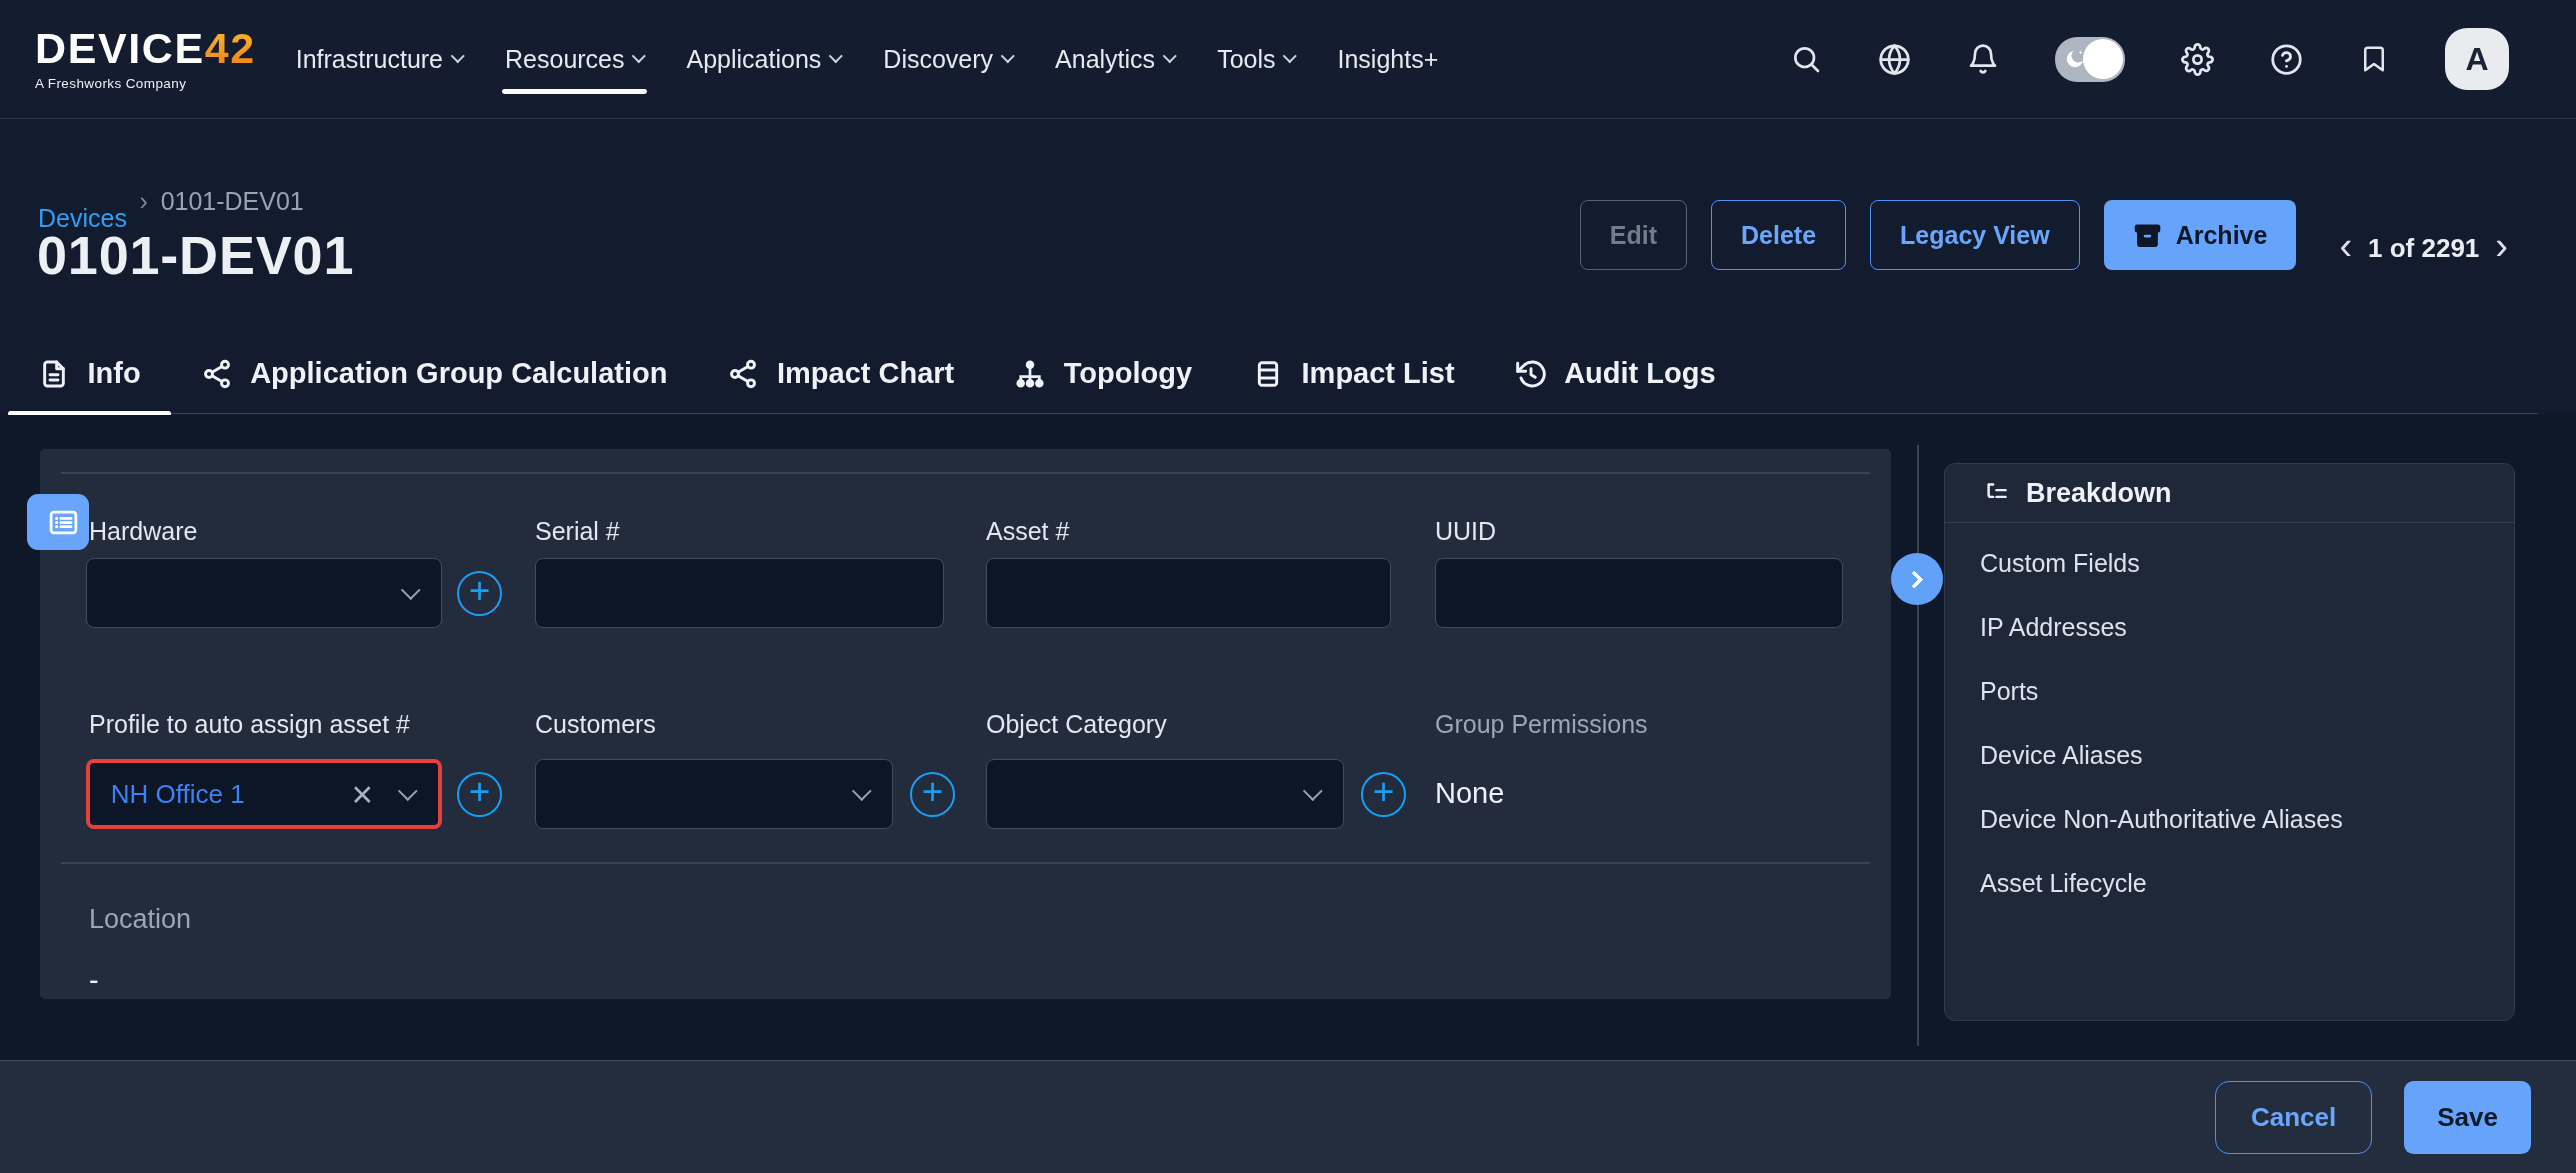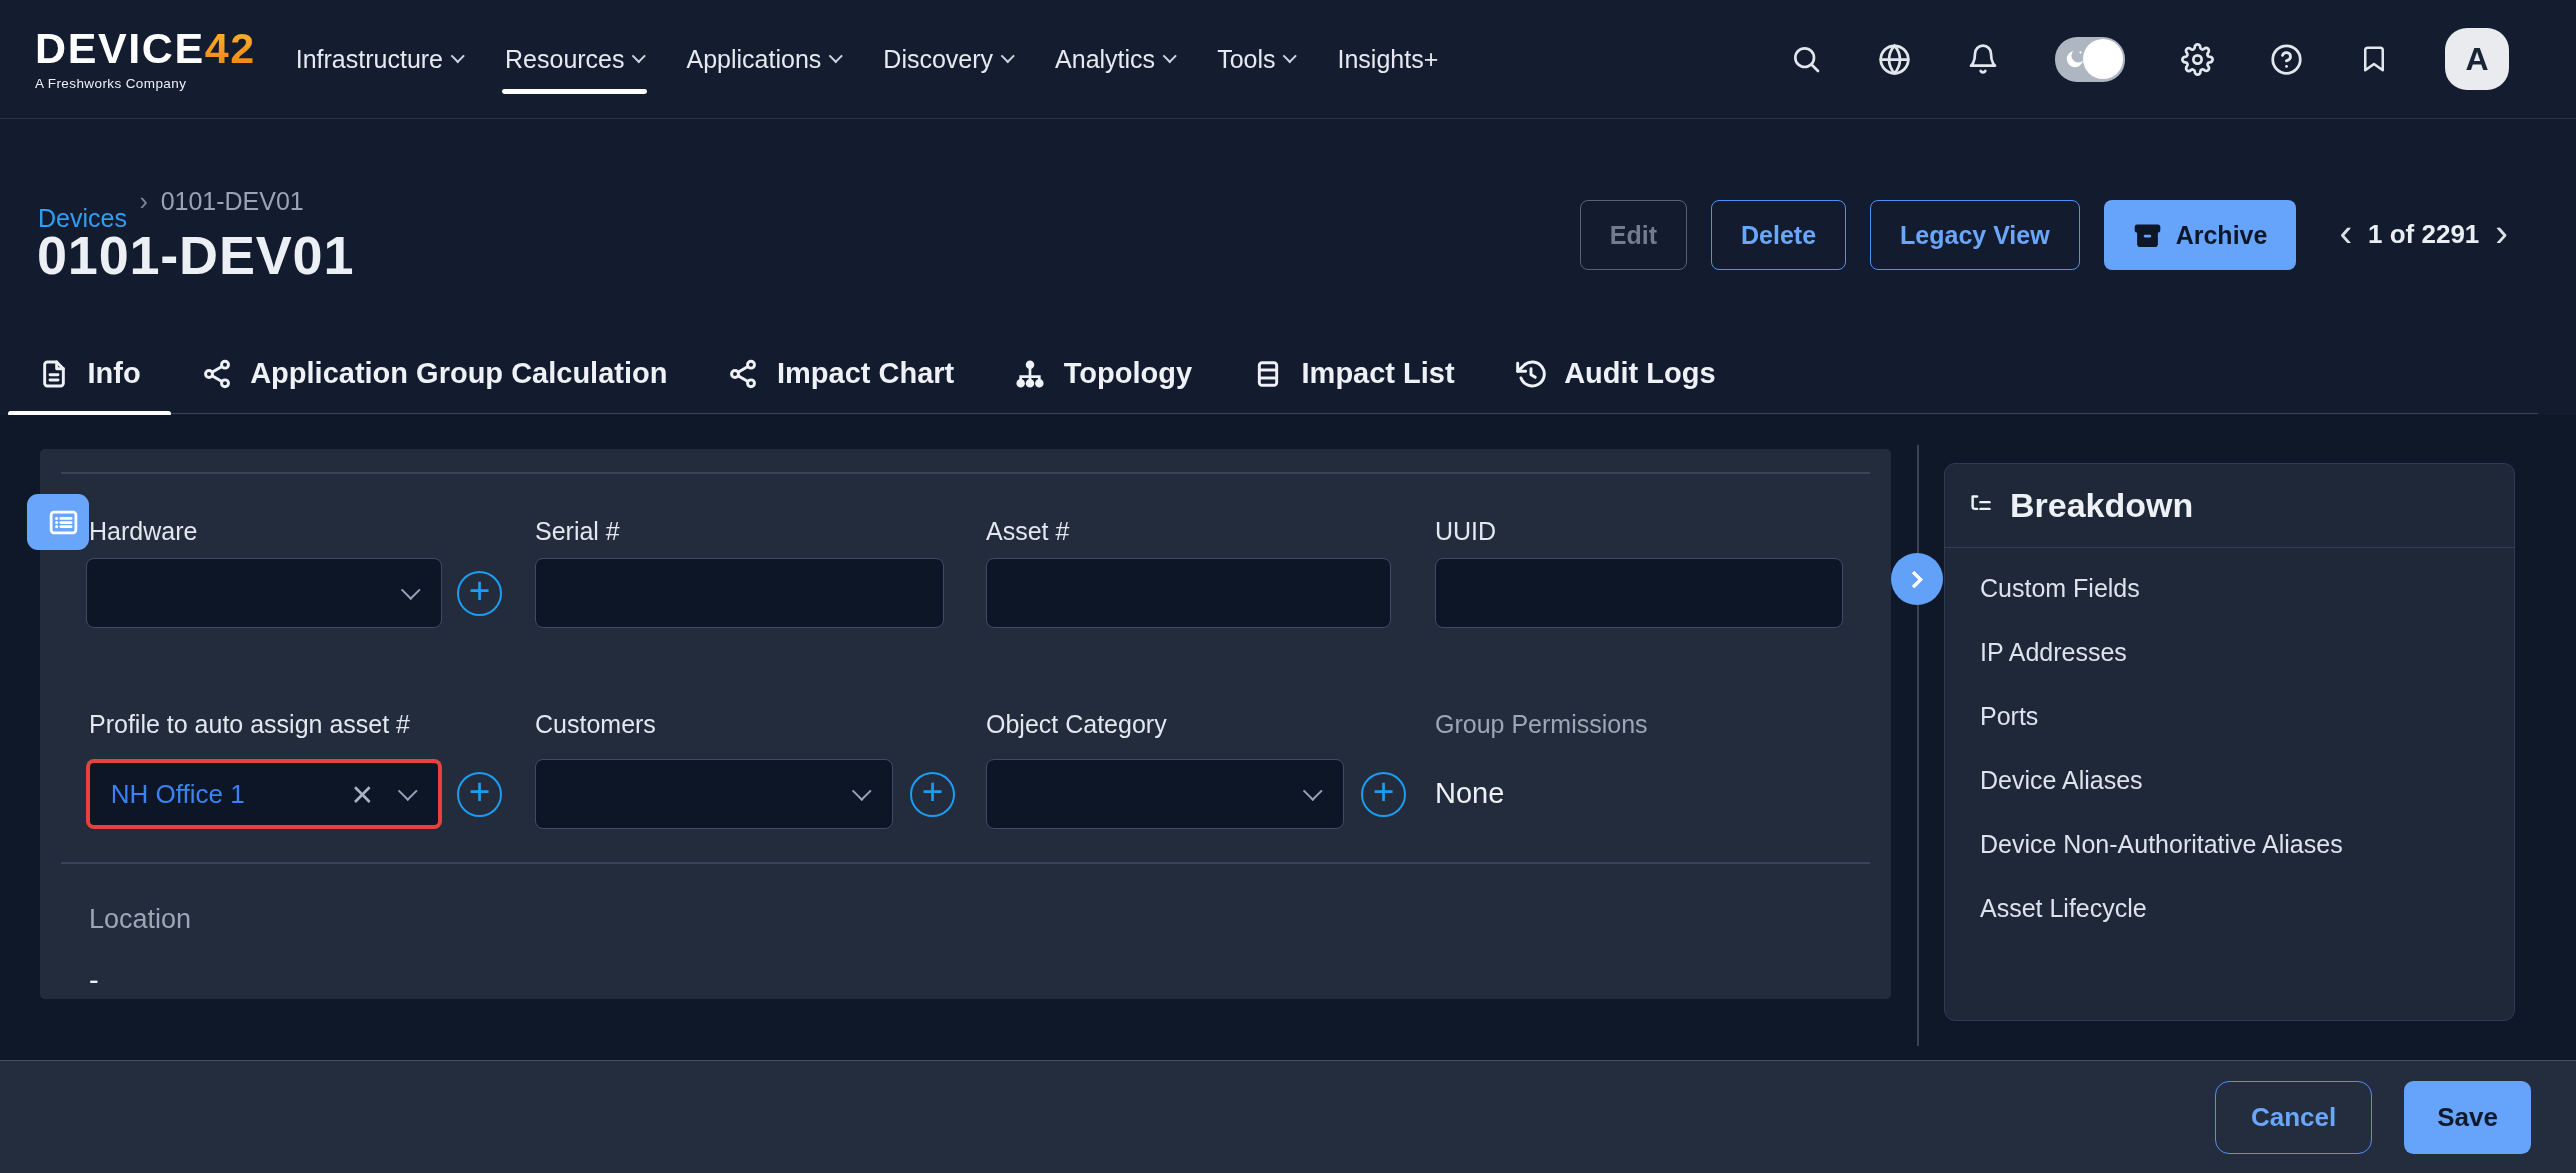--- a/index.html
+++ b/index.html
@@ -34,21 +34,21 @@
   .toggle-moon { position:absolute; left:8px; top:10.3px; color:#ffffff; }
   .avatar { width:64px; height:62px; border-radius:22px; background:#e9ebef; color:#1b2436; font-size:32px; font-weight:700; display:flex; align-items:center; justify-content:center; cursor:pointer; }
 
   
   .breadcrumb { position:absolute; top:169px; left:38px; display:flex; gap:12.7px; font-size:25px; align-items:center; }
   .crumb-link { color:#2f9ff6; cursor:pointer;margin-top:35px; }
   .crumb-sep { color:#7b8699; }
   .crumb-cur { color:#99a3b3; }
   .page-title { position:absolute; top:224px; left:37px; font-size:54px; font-weight:800; letter-spacing:0.8px; color:#eceff3; }
 
-  .actions { position:absolute; top:200px; right:68px; height:70px; display:flex; align-items:center; gap:24px; }
+  .actions { position:absolute; top:200px; right:68px; height:70px; display:flex; align-items:flex-end; gap:24px; }
   .btn { height:70px; border-radius:8px; font-size:25px; font-weight:700; display:flex; align-items:center; justify-content:center; padding:0 29px; cursor:pointer; background:transparent; white-space:nowrap; }
   .btn-disabled { border:1.6px solid #59626f; color:#717c8c; cursor:default; }
   .btn-outline { border:1.6px solid #4e91f5; color:#6aa6fb; }
   .btn-primary { background:#66a3fa; color:#0e1728; gap:14px; border:none; }
   .pager { display:flex; align-items:center; gap:16px; margin-left:19px; }
   .pager-chev { font-size:38px; color:#dde2ea; line-height:1; cursor:pointer; padding-bottom:4.8px; }
   .pager-label { font-size:26px; font-weight:700; color:#eaedf2; }
 
   
   .tabs { position:absolute; top:334px; left:8px; right:38px; height:80px; display:flex; gap:0; border-bottom:1.6px solid #3c4557; }
@@ -74,21 +74,21 @@
   .plus { position:absolute; width:45px; height:45px; border-radius:50%; border:2.4px solid #1b9df3; color:#1b9df3; font-size:37px; font-weight:400; display:flex; align-items:center; justify-content:center; cursor:pointer; padding-bottom:4.8px; }
 
   .list-btn { position:absolute; left:-12.7px; top:45px; width:62px; height:56px; background:#69a6fb; border-radius:11px; display:flex; align-items:center; justify-content:center; padding-left:9.5px; cursor:pointer; color:#ffffff; }
 
   .vsplit { position:absolute; left:1917px; top:30px; bottom:14.3px; width:1.6px; background:#3a4353; }
   .collapse-btn { position:absolute; left:1891px; top:138px; width:52px; height:52px; border-radius:50%; background:#61a1f8; display:flex; align-items:center; justify-content:center; cursor:pointer; }
   .collapse-btn .chev-r { width:12.7px; height:12.7px; border-top:4px solid #ffffff; border-right:4px solid #ffffff; transform:rotate(45deg); margin-left:-4.8px; border-radius:1.6px; }
 
   
   .sidebar { position:absolute; left:1944px; top:48px; width:571px; height:558px; background:#1e2838; border:0.8px solid #2f3b4f; border-radius:11px; overflow:hidden; }
-  .sidebar-header { height:84px; display:flex; align-items:center; gap:16px; padding:0 22px; border-bottom:1.6px solid #333f53; font-size:34px; font-weight:700; color:#eef1f5; }
+  .sidebar-header { height:59px; display:flex; align-items:center; gap:16px; padding:0 38px; border-bottom:1.6px solid #333f53; font-size:27px; font-weight:700; color:#eef1f5; }
   .sidebar-list { padding-top:8px; }
   .sidebar-item { height:64px; display:flex; align-items:center; padding:0 35px; font-size:25px; color:#dde3ec; cursor:pointer; }
 
   
   .footer { position:absolute; bottom:0; left:0; width:2576px; height:114px; background:#232d3e; border-top:1.6px solid #414c5d; display:flex; align-items:center; justify-content:flex-end; gap:32px; padding:0 45px; }
   .footer .btn { height:73px; border-radius:9.5px; font-size:26px; }
   .footer .btn-outline { padding:0 35px;border-radius:14px; }
   .footer .btn-primary { padding:0 33px; color:#101a2c; }
 </style>
 </head>

